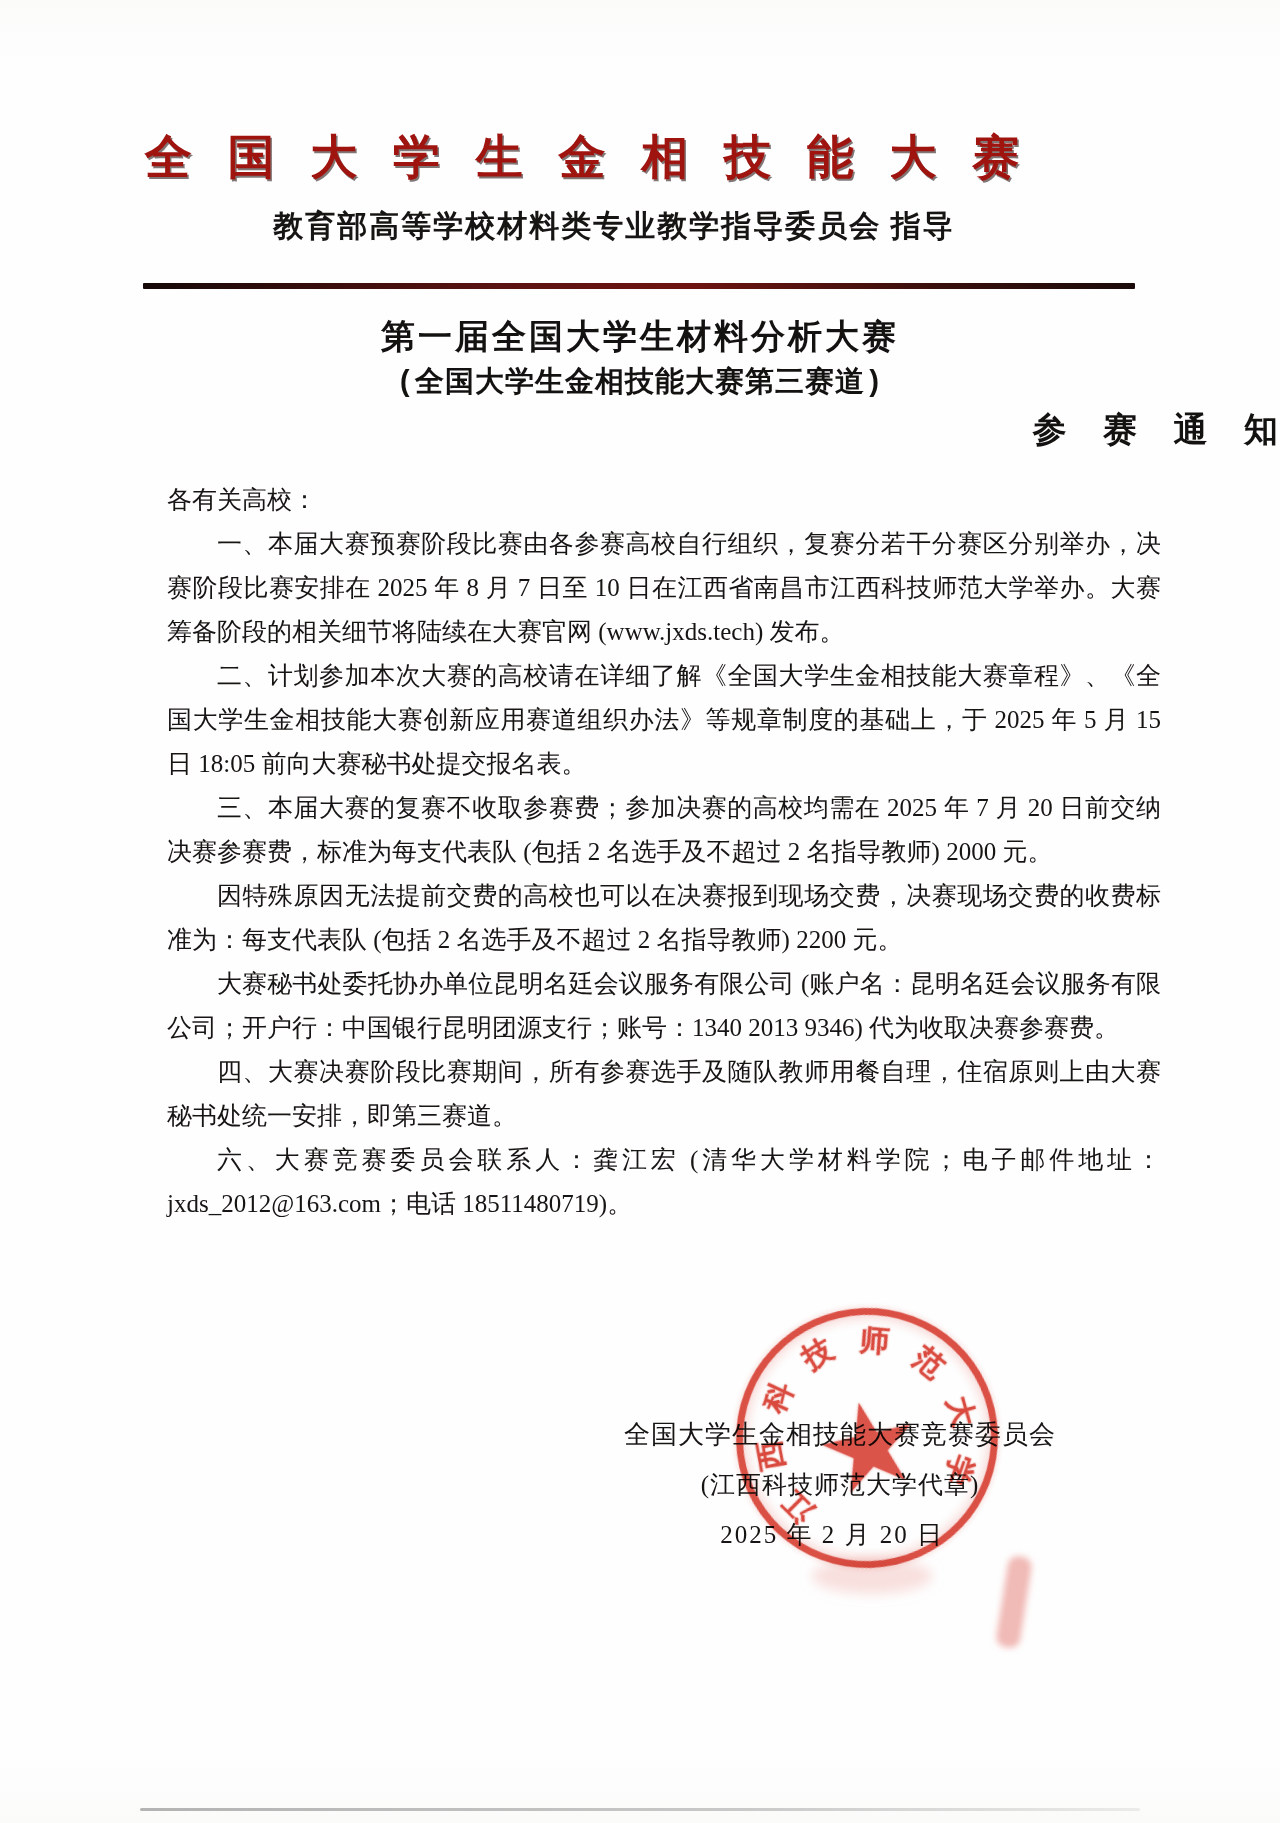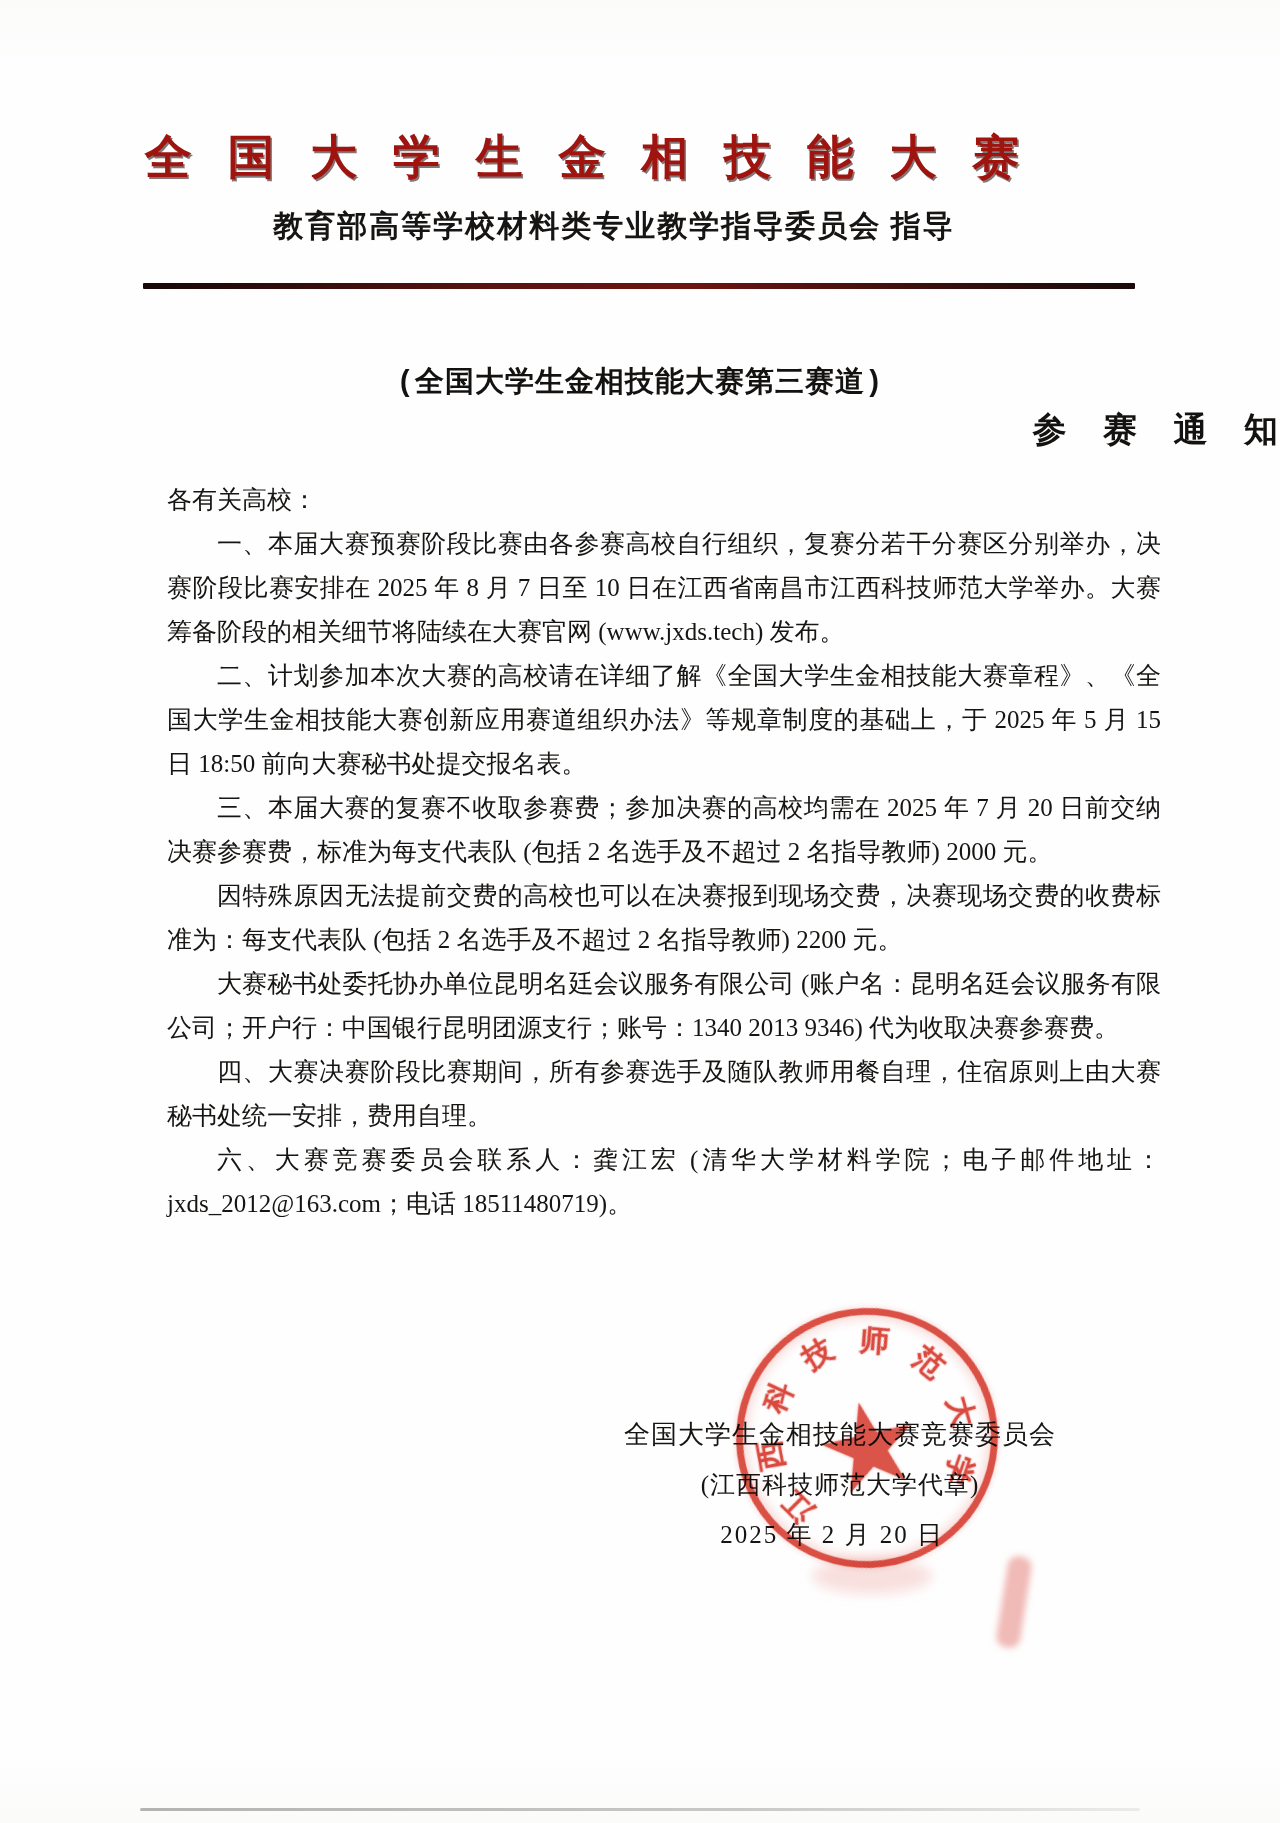--- a/index.html
+++ b/index.html
@@ -129,34 +129,35 @@
 <body>
 
 <div class="page">
 
   <div class="masthead-title">全 国 大 学 生 金 相 技 能 大 赛</div>
 
   <div class="masthead-subtitle">教育部高等学校材料类专业教学指导委员会  指导</div>
 
   <div class="rule"></div>
 
+  <div class="doc-title1">第一届全国大学生材料分析大赛</div>
 
   <div class="doc-title2">(全国大学生金相技能大赛第三赛道)</div>
 
   <div class="doc-title3">参 赛 通 知</div>
 
   <div class="body-text">
     <p class="salutation">各有关高校：</p>
     <div class="body-paragraphs">
         <p>一、本届大赛预赛阶段比赛由各参赛高校自行组织，复赛分若干分赛区分别举办，决赛阶段比赛安排在 2025 年 8 月 7 日至 10 日在江西省南昌市江西科技师范大学举办。大赛筹备阶段的相关细节将陆续在大赛官网 (www.jxds.tech) 发布。</p>
-        <p>二、计划参加本次大赛的高校请在详细了解《全国大学生金相技能大赛章程》、《全国大学生金相技能大赛创新应用赛道组织办法》等规章制度的基础上，于 2025 年 5 月 15 日 18:50 前向大赛秘书处提交报名表。</p>
+        <p>二、计划参加本次大赛的高校请在详细了解《全国大学生金相技能大赛章程》、《全国大学生金相技能大赛创新应用赛道组织办法》等规章制度的基础上，于 2025 年 5 月 15 日 18:05 前向大赛秘书处提交报名表。</p>
         <p>三、本届大赛的复赛不收取参赛费；参加决赛的高校均需在 2025 年 7 月 20 日前交纳决赛参赛费，标准为每支代表队 (包括 2 名选手及不超过 2 名指导教师) 2000 元。</p>
         <p>因特殊原因无法提前交费的高校也可以在决赛报到现场交费，决赛现场交费的收费标准为：每支代表队 (包括 2 名选手及不超过 2 名指导教师) 2200 元。</p>
         <p>大赛秘书处委托协办单位昆明名廷会议服务有限公司 (账户名：昆明名廷会议服务有限公司；开户行：中国银行昆明团源支行；账号：1340 2013 9346) 代为收取决赛参赛费。</p>
-        <p>四、大赛决赛阶段比赛期间，所有参赛选手及随队教师用餐自理，住宿原则上由大赛秘书处统一安排，费用自理。</p>
+        <p>四、大赛决赛阶段比赛期间，所有参赛选手及随队教师用餐自理，住宿原则上由大赛秘书处统一安排，即第三赛道。</p>
         <p>六、大赛竞赛委员会联系人：龚江宏 (清华大学材料学院；电子邮件地址：jxds_2012@163.com；电话 18511480719)。</p>
       </div>
   </div>
 
   <div class="signature">
     <div class="sig-org">全国大学生金相技能大赛竞赛委员会</div>
     <div class="sig-agent">(江西科技师范大学代章)</div>
     <div class="sig-date">2025 年 2 月 20 日</div>
   </div>
 

